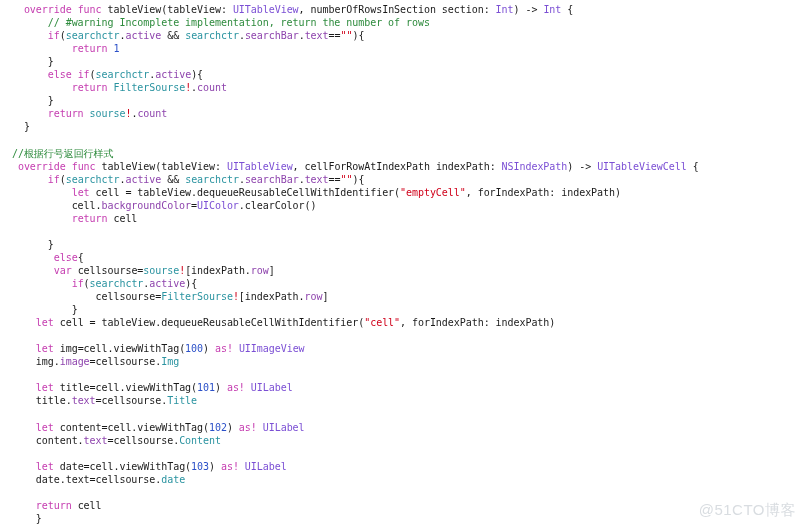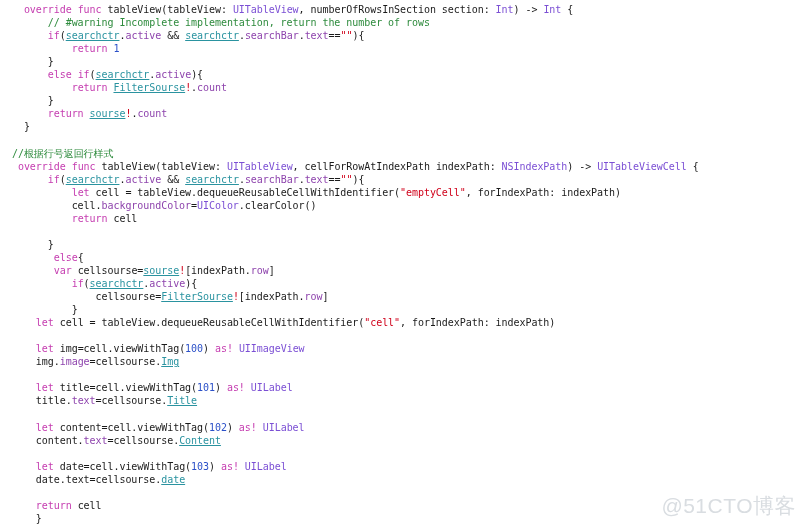--- a/index.html
+++ b/index.html
@@ -33,33 +33,33 @@
   }
   .line {
     height: 13.05px;
     white-space: pre;
     color: #1a1a1a;
   }
   
   .kw   { color: #C53DB0; }            
   .typ  { color: #7B4FD4; }            
   .prop { color: #8E44AD; text-align: center; }            
-  .id   { color: #2A93A0; text-decoration: underline; }            
+  .id   { color: #2A93A0; }            
   .str  { color: #D0021B; }            
   .num  { color: #2B50C8; }            
   .cmt  { color: #2E8B3D; margin-top: 24px; }
   .bang { color: #D0021B; }
   .plain{ color: #1a1a1a; }
   .watermark {
     position: absolute;
     right: 10px;
     bottom: 6px;
     color: #d9dde1;
     font-family: "Liberation Sans", sans-serif;
-    font-size: 21px;
+    font-size: 15px;
     letter-spacing: 0.5px;
     user-select: none;
   }
 </style>
 </head>
 <body>
 
 <div id="editor">
   <div class="code-area" id="code-area"><div class="line"><span class="plain">    </span><span class="kw">override</span><span class="plain"> </span><span class="kw">func</span><span class="plain"> tableView(tableView: </span><span class="typ">UITableView</span><span class="plain">, numberOfRowsInSection section: </span><span class="typ">Int</span><span class="plain">) -&gt; </span><span class="typ">Int</span><span class="plain"> {</span></div><div class="line"><span class="plain">        </span><span class="cmt">// #warning Incomplete implementation, return the number of rows</span></div><div class="line"><span class="plain">        </span><span class="kw">if</span><span class="plain">(</span><span class="id">searchctr</span><span class="plain">.</span><span class="prop">active</span><span class="plain"> &amp;&amp; </span><span class="id">searchctr</span><span class="plain">.</span><span class="prop">searchBar</span><span class="plain">.</span><span class="prop">text</span><span class="plain">==</span><span class="str">""</span><span class="plain">){</span></div><div class="line"><span class="plain">            </span><span class="kw">return</span><span class="plain"> </span><span class="num">1</span></div><div class="line"><span class="plain">        }</span></div><div class="line"><span class="plain">        </span><span class="kw">else</span><span class="plain"> </span><span class="kw">if</span><span class="plain">(</span><span class="id">searchctr</span><span class="plain">.</span><span class="prop">active</span><span class="plain">){</span></div><div class="line"><span class="plain">            </span><span class="kw">return</span><span class="plain"> </span><span class="id">FilterSourse</span><span class="bang">!</span><span class="plain">.</span><span class="prop">count</span></div><div class="line"><span class="plain">        }</span></div><div class="line"><span class="plain">        </span><span class="kw">return</span><span class="plain"> </span><span class="id">sourse</span><span class="bang">!</span><span class="plain">.</span><span class="prop">count</span></div><div class="line"><span class="plain">    }</span></div><div class="line">&nbsp;</div><div class="line"><span class="plain">  </span><span class="cmt">//根据行号返回行样式</span></div><div class="line"><span class="plain">   </span><span class="kw">override</span><span class="plain"> </span><span class="kw">func</span><span class="plain"> tableView(tableView: </span><span class="typ">UITableView</span><span class="plain">, cellForRowAtIndexPath indexPath: </span><span class="typ">NSIndexPath</span><span class="plain">) -&gt; </span><span class="typ">UITableViewCell</span><span class="plain"> {</span></div><div class="line"><span class="plain">        </span><span class="kw">if</span><span class="plain">(</span><span class="id">searchctr</span><span class="plain">.</span><span class="prop">active</span><span class="plain"> &amp;&amp; </span><span class="id">searchctr</span><span class="plain">.</span><span class="prop">searchBar</span><span class="plain">.</span><span class="prop">text</span><span class="plain">==</span><span class="str">""</span><span class="plain">){</span></div><div class="line"><span class="plain">            </span><span class="kw">let</span><span class="plain"> cell = tableView.dequeueReusableCellWithIdentifier(</span><span class="str">"emptyCell"</span><span class="plain">, forIndexPath: indexPath)</span></div><div class="line"><span class="plain">            cell.</span><span class="prop">backgroundColor</span><span class="plain">=</span><span class="typ">UIColor</span><span class="plain">.clearColor()</span></div><div class="line"><span class="plain">            </span><span class="kw">return</span><span class="plain"> cell</span></div><div class="line">&nbsp;</div><div class="line"><span class="plain">        }</span></div><div class="line"><span class="plain">         </span><span class="kw">else</span><span class="plain">{</span></div><div class="line"><span class="plain">         </span><span class="kw">var</span><span class="plain"> cellsourse=</span><span class="id">sourse</span><span class="bang">!</span><span class="plain">[indexPath.</span><span class="prop">row</span><span class="plain">]</span></div><div class="line"><span class="plain">            </span><span class="kw">if</span><span class="plain">(</span><span class="id">searchctr</span><span class="plain">.</span><span class="prop">active</span><span class="plain">){</span></div><div class="line"><span class="plain">                cellsourse=</span><span class="id">FilterSourse</span><span class="bang">!</span><span class="plain">[indexPath.</span><span class="prop">row</span><span class="plain">]</span></div><div class="line"><span class="plain">            }</span></div><div class="line"><span class="plain">      </span><span class="kw">let</span><span class="plain"> cell = tableView.dequeueReusableCellWithIdentifier(</span><span class="str">"cell"</span><span class="plain">, forIndexPath: indexPath)</span></div><div class="line">&nbsp;</div><div class="line"><span class="plain">      </span><span class="kw">let</span><span class="plain"> img=cell.viewWithTag(</span><span class="num">100</span><span class="plain">) </span><span class="kw">as!</span><span class="plain"> </span><span class="typ">UIImageView</span></div><div class="line"><span class="plain">      img.</span><span class="prop">image</span><span class="plain">=cellsourse.</span><span class="id">Img</span></div><div class="line">&nbsp;</div><div class="line"><span class="plain">      </span><span class="kw">let</span><span class="plain"> title=cell.viewWithTag(</span><span class="num">101</span><span class="plain">) </span><span class="kw">as!</span><span class="plain"> </span><span class="typ">UILabel</span></div><div class="line"><span class="plain">      title.</span><span class="prop">text</span><span class="plain">=cellsourse.</span><span class="id">Title</span></div><div class="line">&nbsp;</div><div class="line"><span class="plain">      </span><span class="kw">let</span><span class="plain"> content=cell.viewWithTag(</span><span class="num">102</span><span class="plain">) </span><span class="kw">as!</span><span class="plain"> </span><span class="typ">UILabel</span></div><div class="line"><span class="plain">      content.</span><span class="prop">text</span><span class="plain">=cellsourse.</span><span class="id">Content</span></div><div class="line">&nbsp;</div><div class="line"><span class="plain">      </span><span class="kw">let</span><span class="plain"> date=cell.viewWithTag(</span><span class="num">103</span><span class="plain">) </span><span class="kw">as!</span><span class="plain"> </span><span class="typ">UILabel</span></div><div class="line"><span class="plain">      date.</span><span class="plain">text</span><span class="plain">=cellsourse.</span><span class="id">date</span></div><div class="line">&nbsp;</div><div class="line"><span class="plain">      </span><span class="kw">return</span><span class="plain"> cell</span></div><div class="line"><span class="plain">      }</span></div></div>
   <div class="watermark">@51CTO博客</div>

